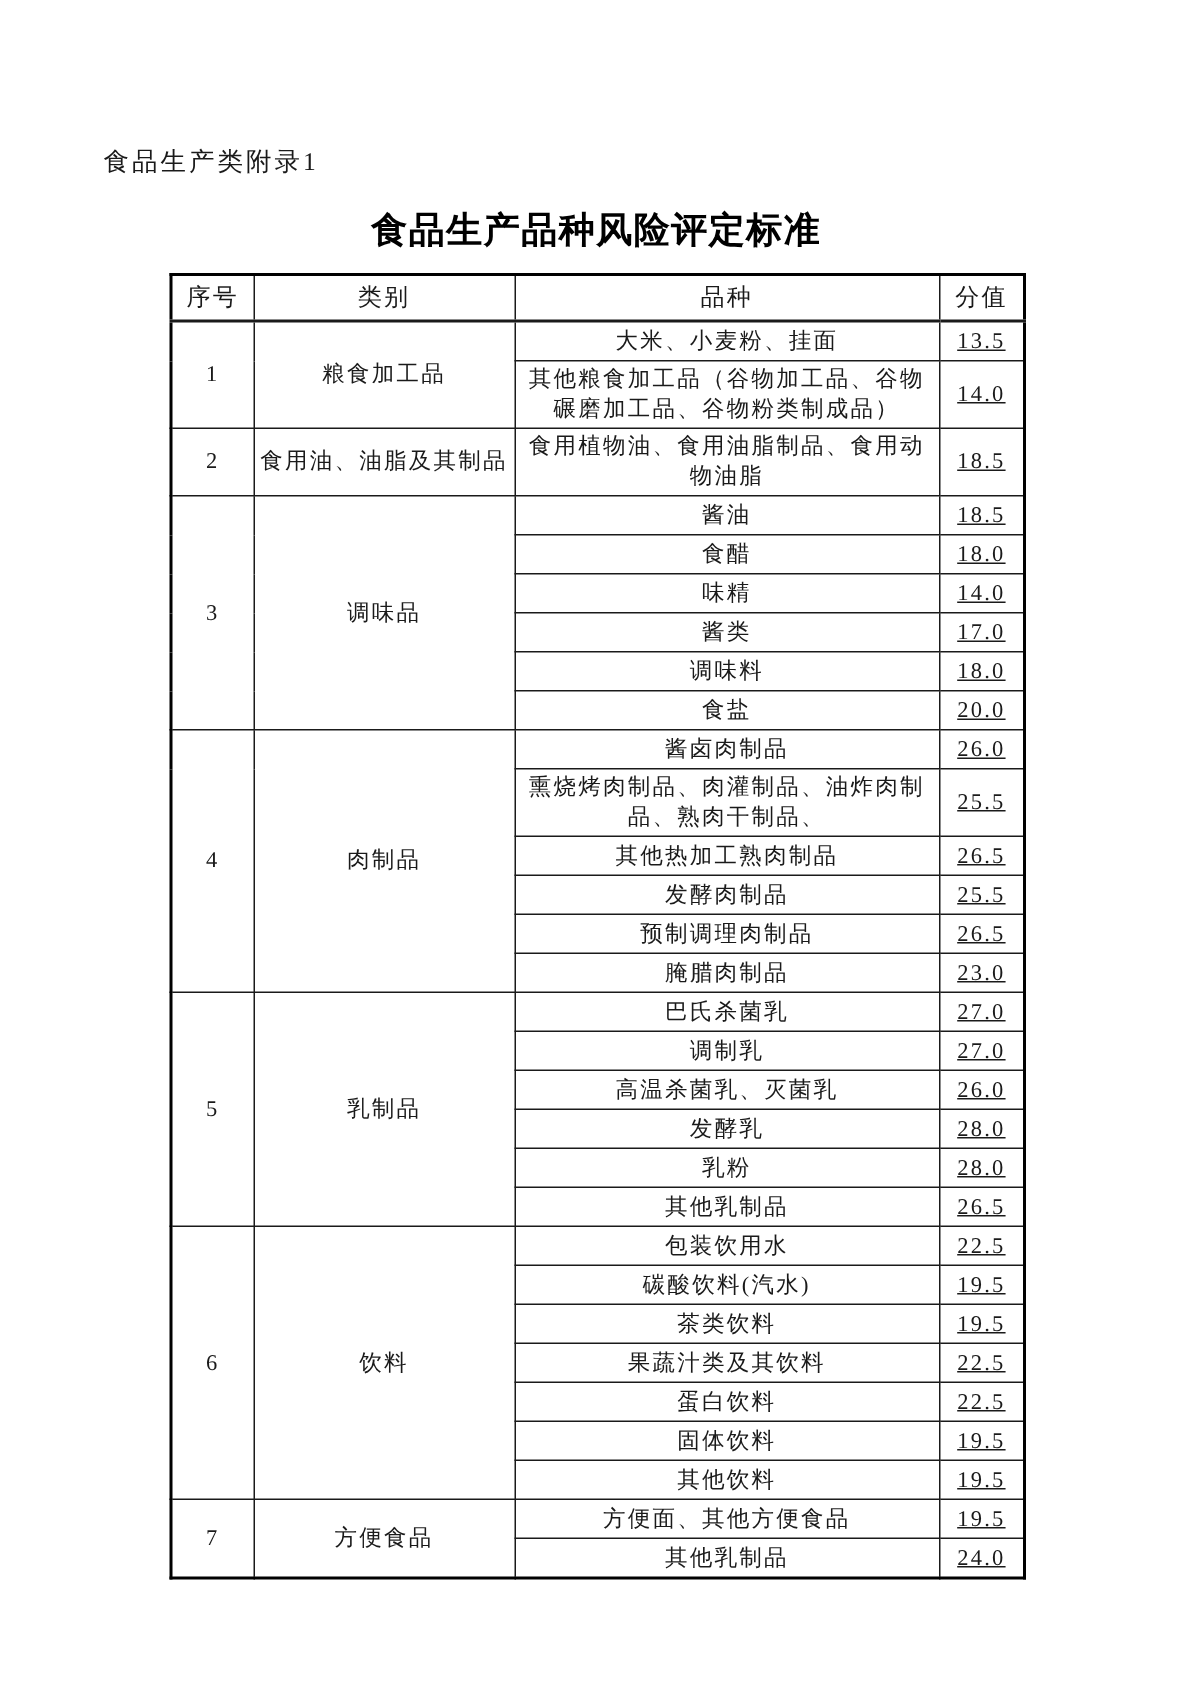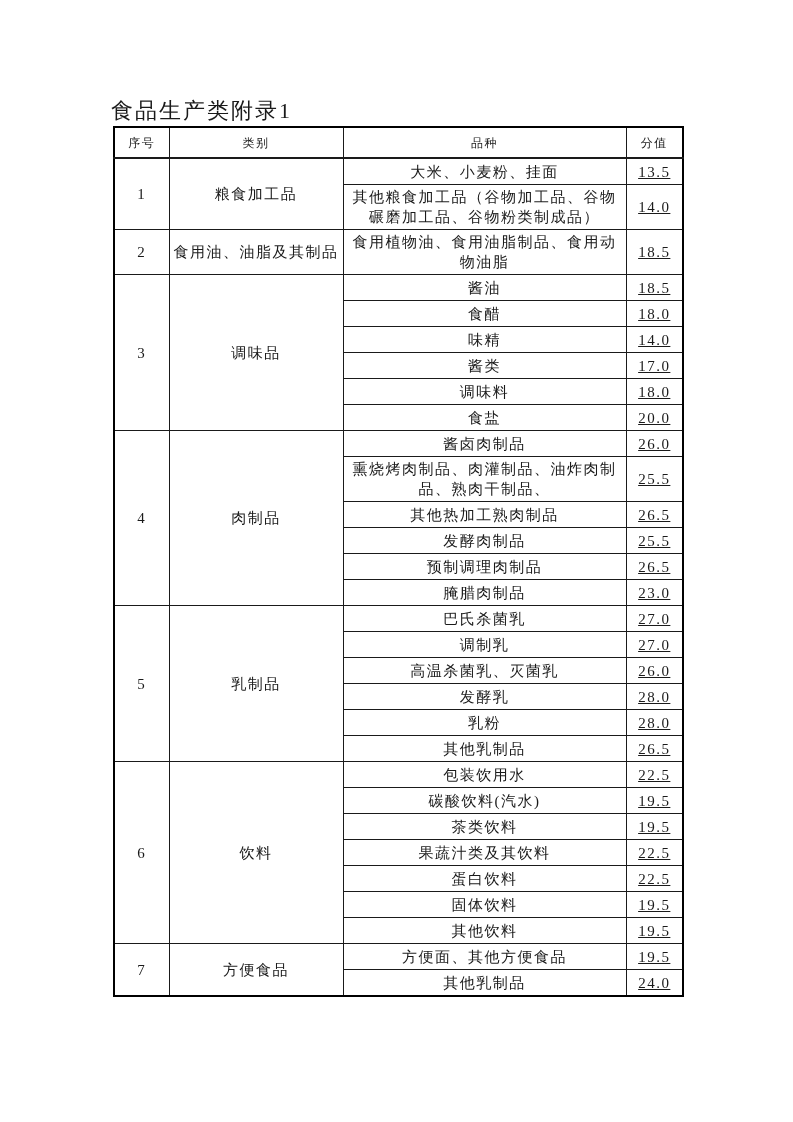--- a/index.html
+++ b/index.html
@@ -12,22 +12,22 @@
     height: 1122px;
     position: relative;
     font-family: "Liberation Serif", "DejaVu Serif", serif;
     color: #1a1a1a;
   }
   .page {
     padding-top: 96px;
     box-sizing: border-box;
   }
   .annotation {
-    margin-left: 111px;
-    font-size: 22px;
+    margin-left: 69px;
+    font-size: 17px;
     letter-spacing: 2px;
     color: #1a1a1a;
   }
   .doc-title {
     width: 569px;
     margin: 18px 0 13px 113px;
     text-align: center;
     font-size: 24px;
     font-weight: bold;
     letter-spacing: 1px;
@@ -47,21 +47,21 @@
     font-size: 15px;
     letter-spacing: 1.5px;
     line-height: 20px;
     padding: 2px 4px;
     vertical-align: middle;
     overflow: hidden;
   }
   table.risk-table thead th {
     height: 27px;
     text-align: center;
-    font-size: 12px;
+    font-size: 16px;
     border-bottom-width: 2px;
     padding: 1px 2px;
   }
   td.index-cell {
     text-align: center;
     font-family: "Liberation Serif", "DejaVu Serif", serif;
     font-size: 16px;
     letter-spacing: 0;
   }
   td.category-cell {
@@ -80,20 +80,21 @@
     letter-spacing: 0;
     text-decoration: underline;
   }
 </style>
 </head>
 <body>
 
 <div class="page">
   <div class="annotation">食品生产类附录1</div>
 
+  <div class="doc-title">食品生产品种风险评定标准</div>
 
   <table class="risk-table">
     <colgroup>
       <col style="width:55px">
       <col style="width:174px">
       <col style="width:283px">
       <col style="width:57px">
     </colgroup>
     <thead>
       <tr>

